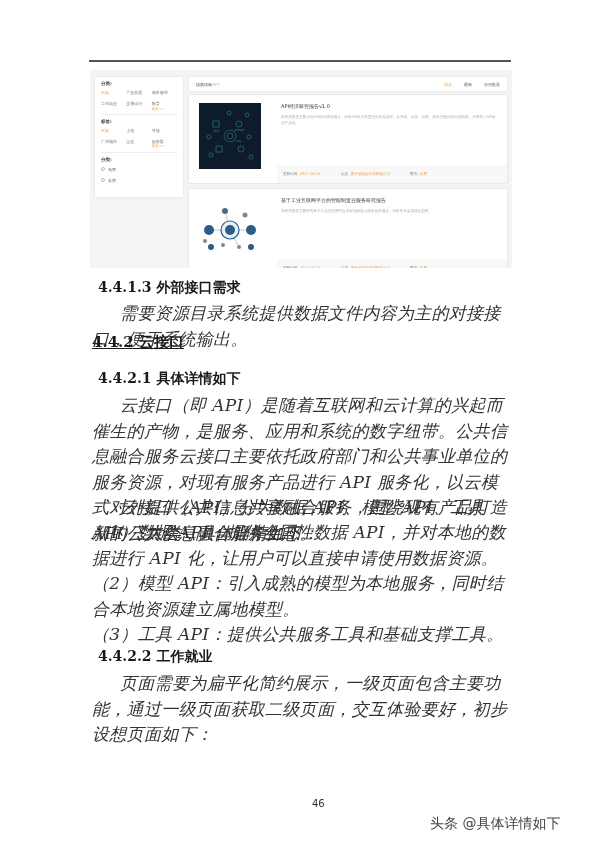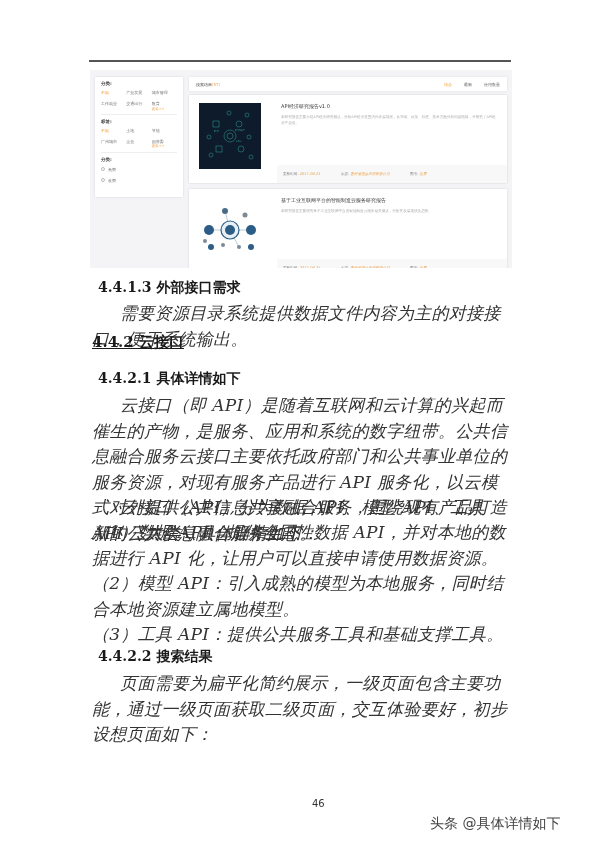--- a/index.html
+++ b/index.html
@@ -180,17 +180,17 @@
 
 <div class="h h3" style="left:92px; top:333px;text-decoration:underline;">4.4.2 云接口</div>
 
 <div class="h h4" style="left:98px; top:370px;">4.4.2.1 具体详情如下</div>
 <div class="p indent" style="top:393px;">云接口（即 API）是随着互联网和云计算的兴起而催生的产物，是服务、应用和系统的数字纽带。公共信息融合服务云接口主要依托政府部门和公共事业单位的服务资源，对现有服务产品进行 API 服务化，以云模式对外提供公共信息共享融合服务，围绕现有产品打造新的公共信息融合服务生态。</div>
 <div class="p indent" style="top:495px;">云接口（API）分为数据 API、模型 API、工具 API 三大类，具体详情如下：</div>
 <div class="p" style="top:520px;">（1）数据 API：提供全国性数据 API，并对本地的数据进行 API 化，让用户可以直接申请使用数据资源。</div>
 <div class="p" style="top:571px;">（2）模型 API：引入成熟的模型为本地服务，同时结合本地资源建立属地模型。</div>
 <div class="p" style="top:622px;">（3）工具 API：提供公共服务工具和基础支撑工具。</div>
 
-<div class="h h4" style="left:98px; top:648px;">4.4.2.2 搜索结果</div>
+<div class="h h4" style="left:98px; top:648px;">4.4.2.2 工作就业</div>
 <div class="p indent" style="top:671px;">页面需要为扁平化简约展示，一级页面包含主要功能，通过一级页面获取二级页面，交互体验要好，初步设想页面如下：</div>
 
 <div class="page-number">46</div>
 <div class="watermark">头条 @具体详情如下</div>
 
 </body></html>

